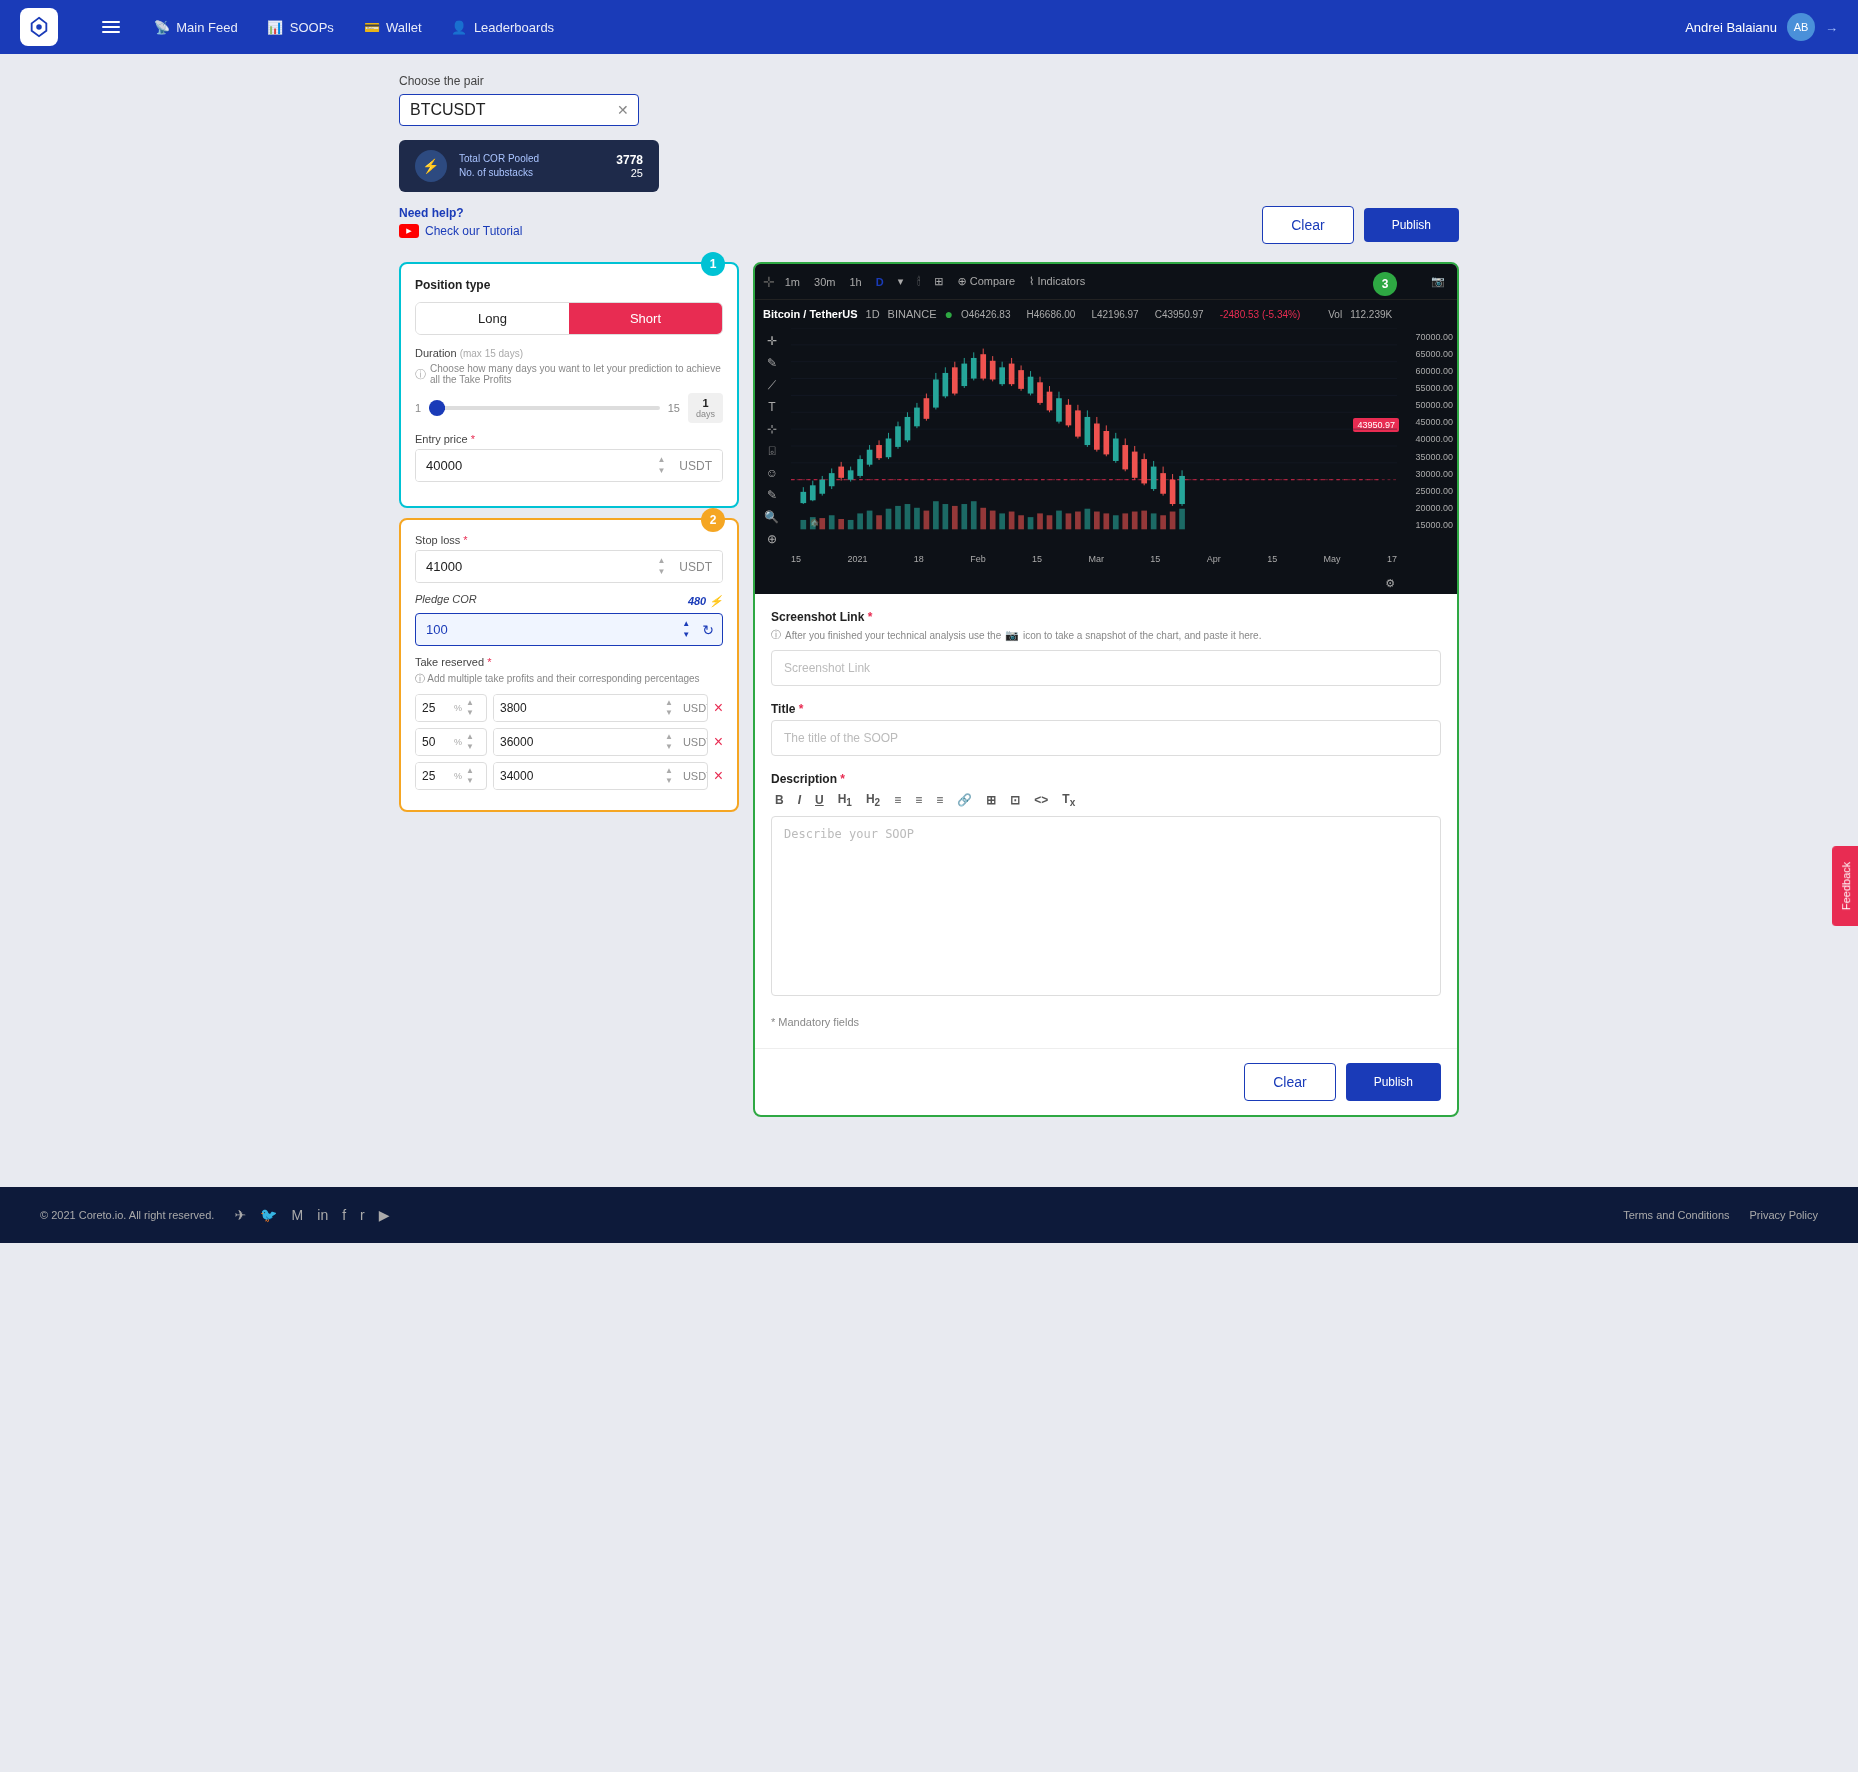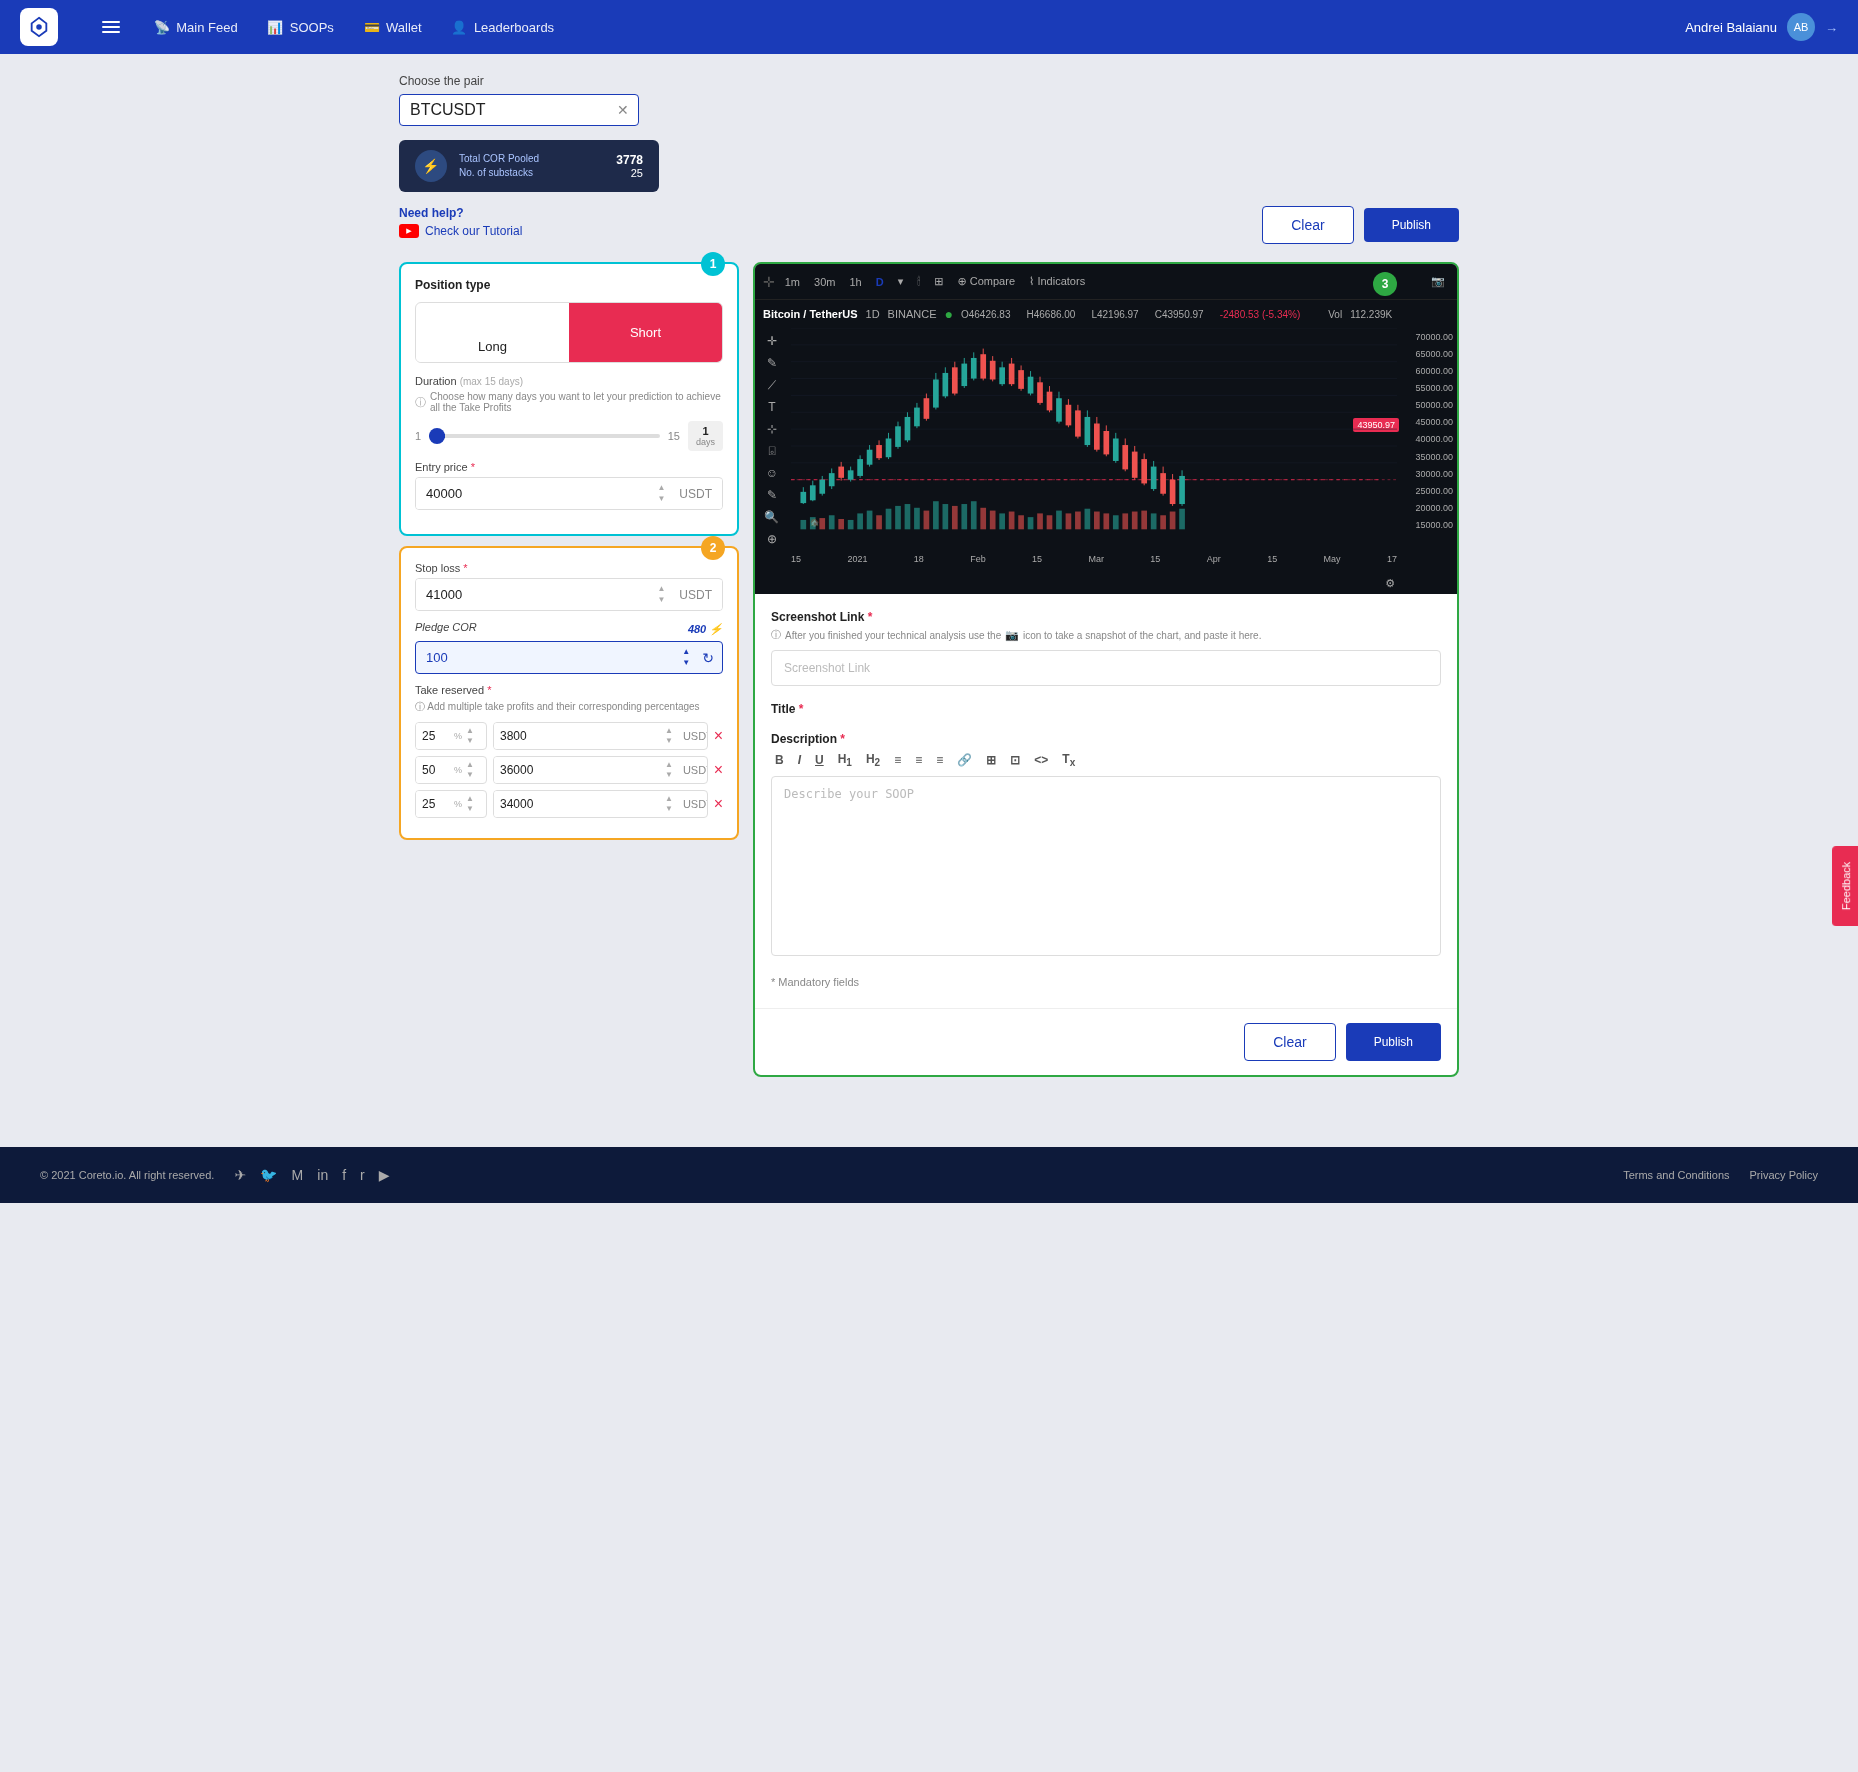--- a/index.html
+++ b/index.html
@@ -169,21 +169,21 @@
       border-radius: 6px;
       overflow: hidden;
       border: 1px solid #ddd;
       margin-bottom: 12px;
     }
     .toggle-btn {
       flex: 1; padding: 8px; text-align: center;
       font-size: 13px; font-weight: 500; cursor: pointer;
       background: white; border: none;
     }
-    .toggle-btn.active-long { background: white; color: #222; margin-top: 28px; }
+    .toggle-btn.active-long { background: white; color: #222; }
     .toggle-btn.active-short { background: #e82c52; color: white; }
 
     .duration-label { font-size: 11px; color: #444; margin-bottom: 4px; }
     .duration-hint { display: flex; align-items: center; gap: 4px; margin-bottom: 8px; }
     .duration-hint-text { font-size: 10px; color: #888; }
     .info-icon { font-size: 11px; color: #aaa; }
 
     .slider-row {
       display: flex; align-items: center; gap: 8px;
       margin-bottom: 10px;
@@ -958,20 +958,21 @@
             <span>icon to take a snapshot of the chart, and paste it here.</span>
           </div>
           <input type="text" class="ss-input" placeholder="Screenshot Link" style="">
         </div>
 
         <div class="title-section">
           <div class="ss-label">
             <span>Title</span>
             <span class="required"> *</span>
           </div>
+          <input type="text" class="title-input" placeholder="The title of the SOOP" style="">
         </div>
 
         <div class="desc-section">
           <div class="ss-label">
             <span>Description</span>
             <span class="required"> *</span>
           </div>
           <div class="desc-toolbar">
             <button class="desc-tool">B</button>
             <button class="desc-tool" style="font-style:italic;">I</button>

